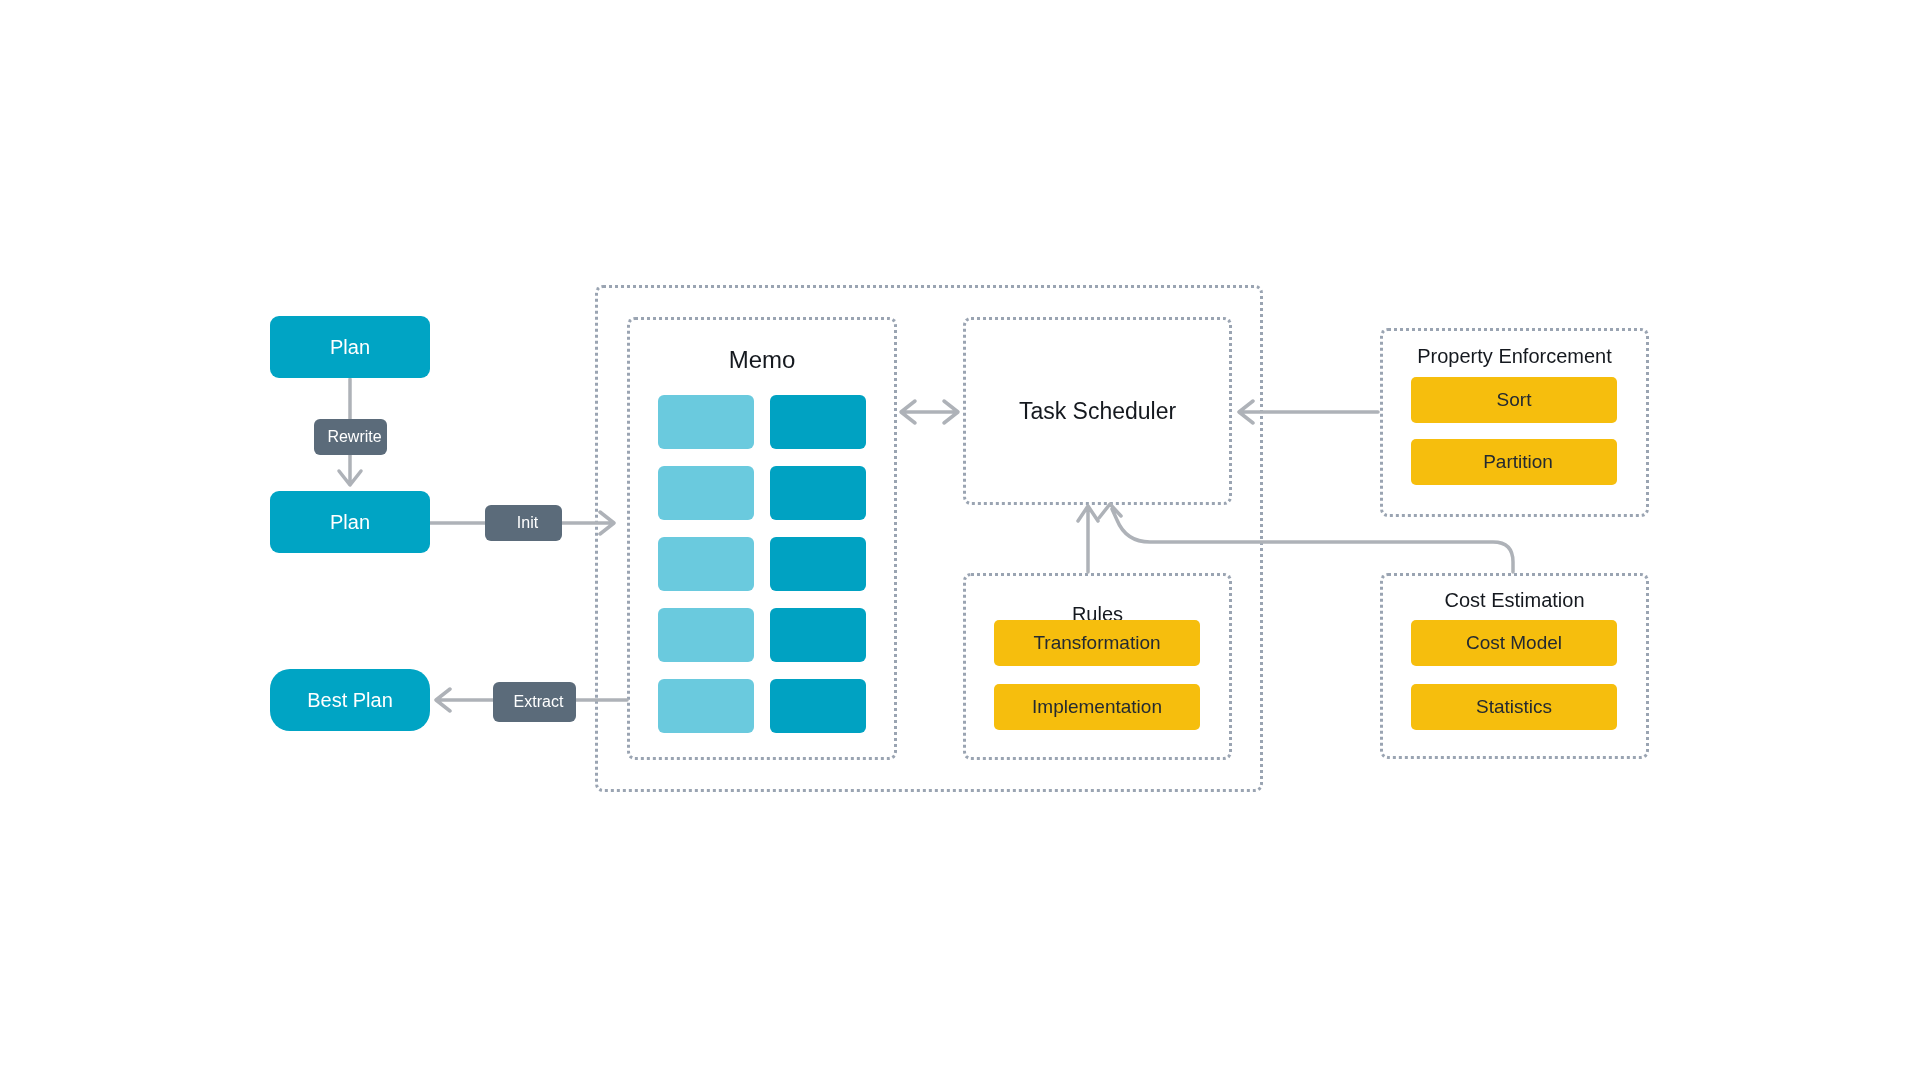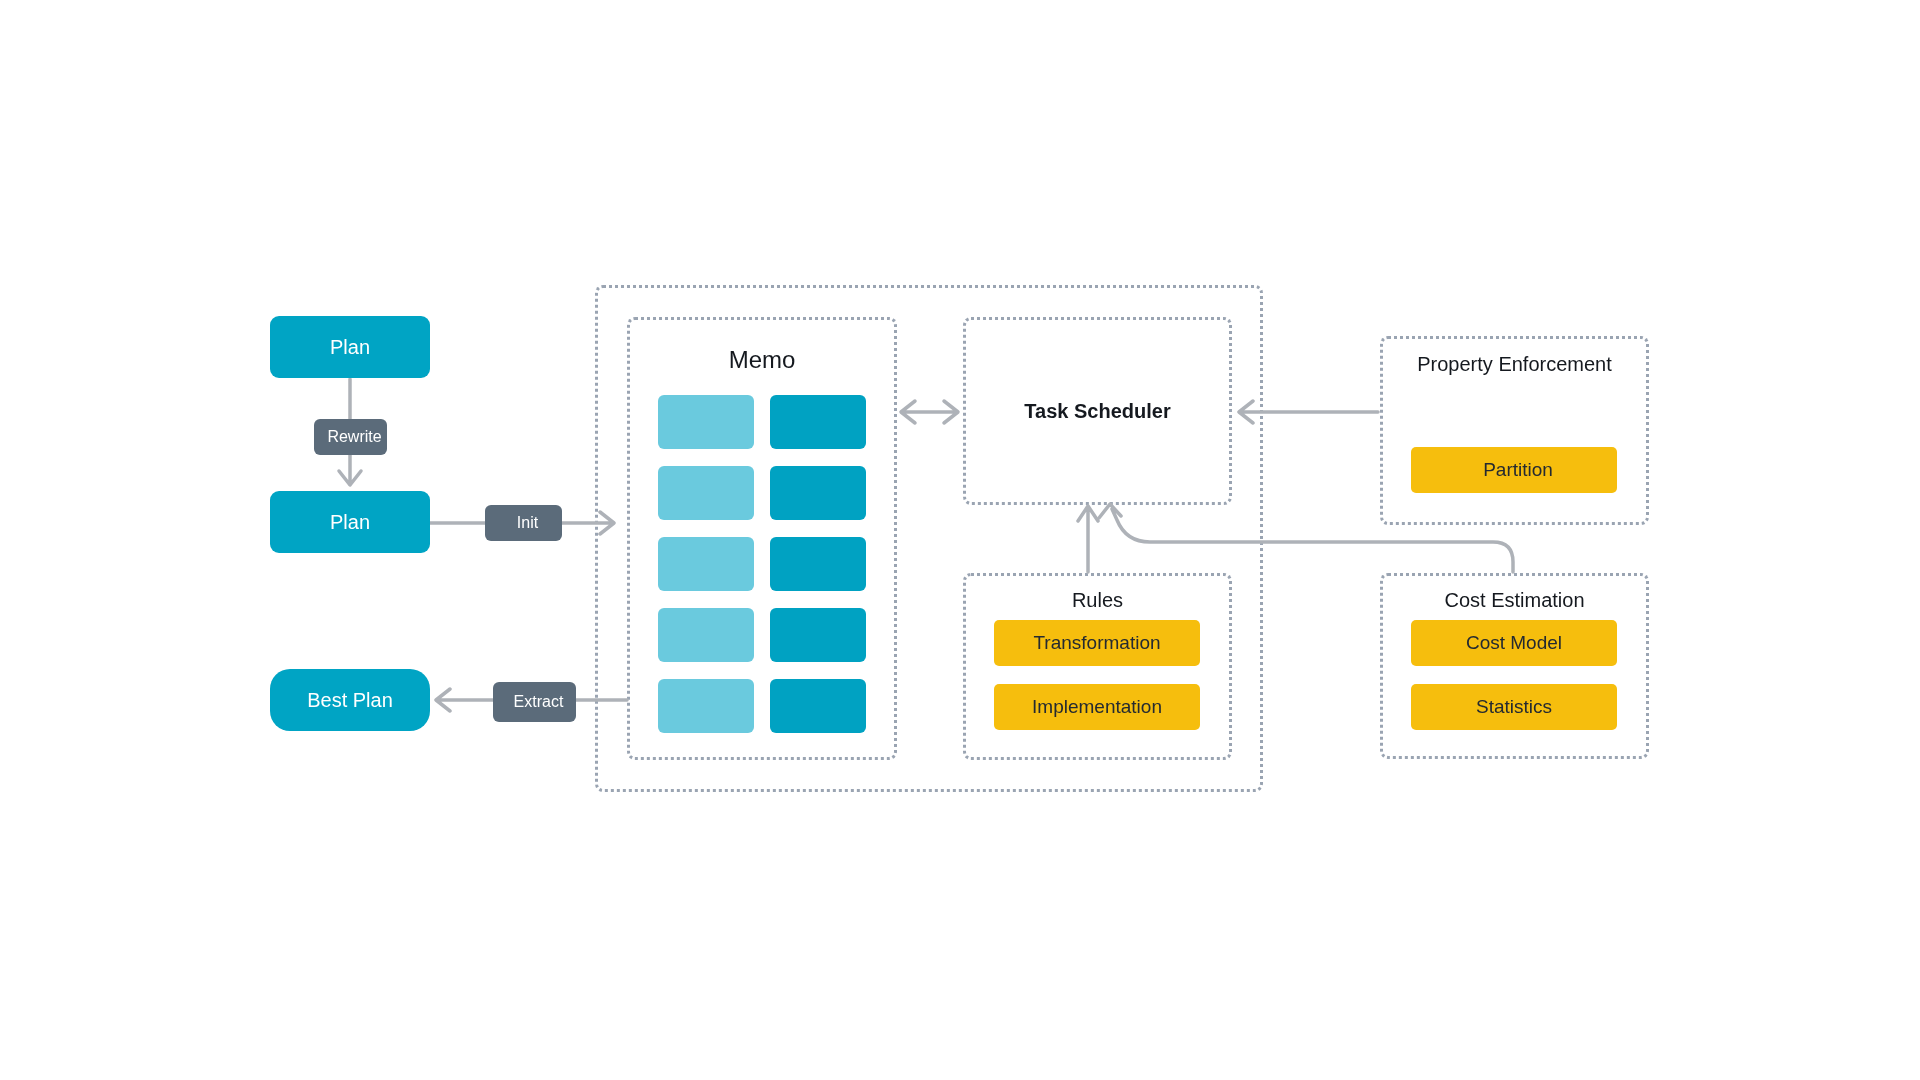--- a/index.html
+++ b/index.html
@@ -26,22 +26,22 @@
     font-size: 24px;
     line-height: 30px;
   }
   .center-title {
     position: absolute;
     inset: 0;
     display: flex;
     align-items: center;
     justify-content: center;
     color: var(--text-dark);
-    font-size: 20px;
-    font-weight: 700;
+    font-size: 23px;
+    font-weight: 400;
   }
   .teal-node {
     position: absolute;
     width: 160px; height: 62px;
     background: var(--teal);
     border-radius: 9px;
     color: var(--text-on-teal);
     font-size: 20px;
     font-weight: 500;
     display: flex;
@@ -128,27 +128,28 @@
           <div class="memo-cell dark"></div>
         </div>
       </div>
   </div>
 
   <div class="dashed-box" style="left:963px; top:317px; width:269px; height:188px;">
     <div class="center-title">Task Scheduler</div>
   </div>
 
   <div class="dashed-box" style="left:963px; top:573px; width:269px; height:187px;">
-    <div class="box-title" style="top:10px;text-align:center;">Rules</div>
+    <div class="box-title" style="top:24px;text-align:center;">Rules</div>
     <div class="amber-btn" style="top:44px;">Transformation</div>
     <div class="amber-btn" style="top:108px;">Implementation</div>
   </div>
 
-  <div class="dashed-box" style="left:1380px; top:336px; width:269px; height:189px;">
+  <div class="dashed-box" style="left:1380px; top:328px; width:269px; height:189px;">
     <div class="box-title" style="top:11px;">Property Enforcement</div>
+    <div class="amber-btn" style="top:46px;">Sort</div>
     <div class="amber-btn" style="top:108px;padding-left:8px;">Partition</div>
   </div>
 
   <div class="dashed-box" style="left:1380px; top:573px; width:269px; height:186px;">
     <div class="box-title" style="top:10px;">Cost Estimation</div>
     <div class="amber-btn" style="top:44px;">Cost Model</div>
     <div class="amber-btn" style="top:108px;">Statistics</div>
   </div>
 
   <svg id="arrow-layer" viewBox="0 0 1920 1080">

